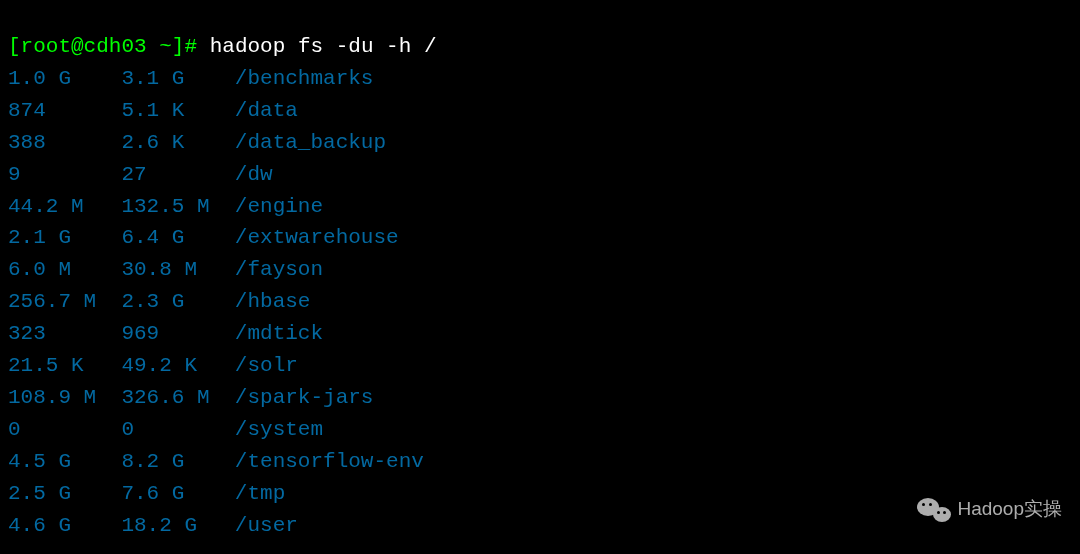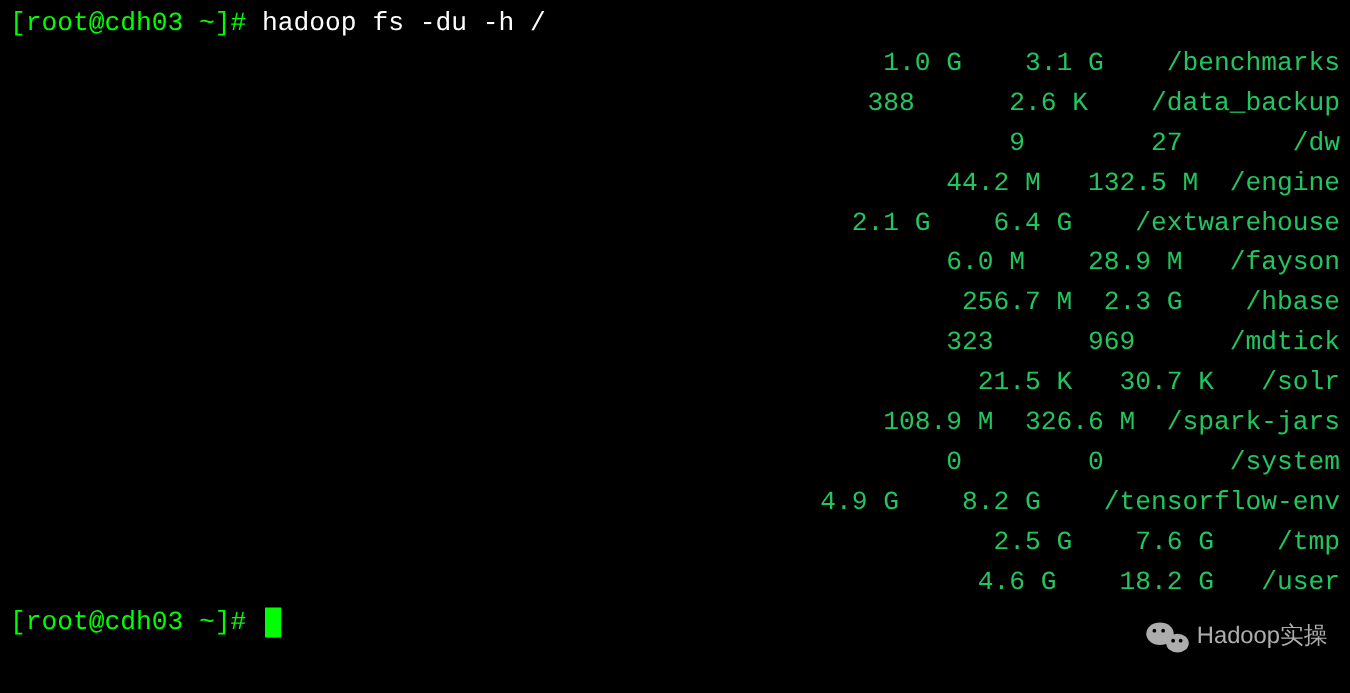--- a/index.html
+++ b/index.html
@@ -14,28 +14,28 @@
       color: #00ff00;
       padding: 4px 8px;
       width: 1080px;
       height: 554px;
       overflow: hidden;
       position: relative;
       line-height: 1.52;
     }
     .prompt-line {
       white-space: pre;
+      margin-top: 27px;
     }
     .command {
       color: #ffffff;
     }
     .output-row {
       white-space: pre;
-      color: #22c55e;
-      text-align: right;
+      color: #0369a1;
     }
     .cursor {
       display: inline-block;
       width: 13px;
       height: 24px;
       background: #00ff00;
       vertical-align: text-bottom;
       margin-left: 2px;
     }
     .watermark {
@@ -81,31 +81,32 @@
       border-radius: 50%;
     }
   </style>
 </head>
 <body>
 
 <div class="terminal">
   <div class="prompt-line"><span>[</span><span>root@cdh03</span><span> </span><span>~</span><span>]</span><span>#</span> <span class="command">hadoop fs -du -h /</span></div>
   <div id="output-rows">
       <div class="output-row">1.0 G    3.1 G    /benchmarks</div>
+      <div class="output-row">874      5.1 K    /data</div>
       <div class="output-row">388      2.6 K    /data_backup</div>
       <div class="output-row">9        27       /dw</div>
       <div class="output-row">44.2 M   132.5 M  /engine</div>
       <div class="output-row">2.1 G    6.4 G    /extwarehouse</div>
-      <div class="output-row">6.0 M    28.9 M   /fayson</div>
+      <div class="output-row">6.0 M    30.8 M   /fayson</div>
       <div class="output-row">256.7 M  2.3 G    /hbase</div>
       <div class="output-row">323      969      /mdtick</div>
-      <div class="output-row">21.5 K   30.7 K   /solr</div>
+      <div class="output-row">21.5 K   49.2 K   /solr</div>
       <div class="output-row">108.9 M  326.6 M  /spark-jars</div>
       <div class="output-row">0        0        /system</div>
-      <div class="output-row">4.9 G    8.2 G    /tensorflow-env</div>
+      <div class="output-row">4.5 G    8.2 G    /tensorflow-env</div>
       <div class="output-row">2.5 G    7.6 G    /tmp</div>
       <div class="output-row">4.6 G    18.2 G   /user</div>
     </div>
   <div class="prompt-line"><span>[</span><span>root@cdh03</span><span> </span><span>~</span><span>]</span><span>#</span> <span class="cursor"></span></div>
 </div>
 
 <div class="watermark">
   <div class="wechat-icon">
     <div class="bubble-big">
         <div class="eye" style="left:5px;top:5px"></div>

